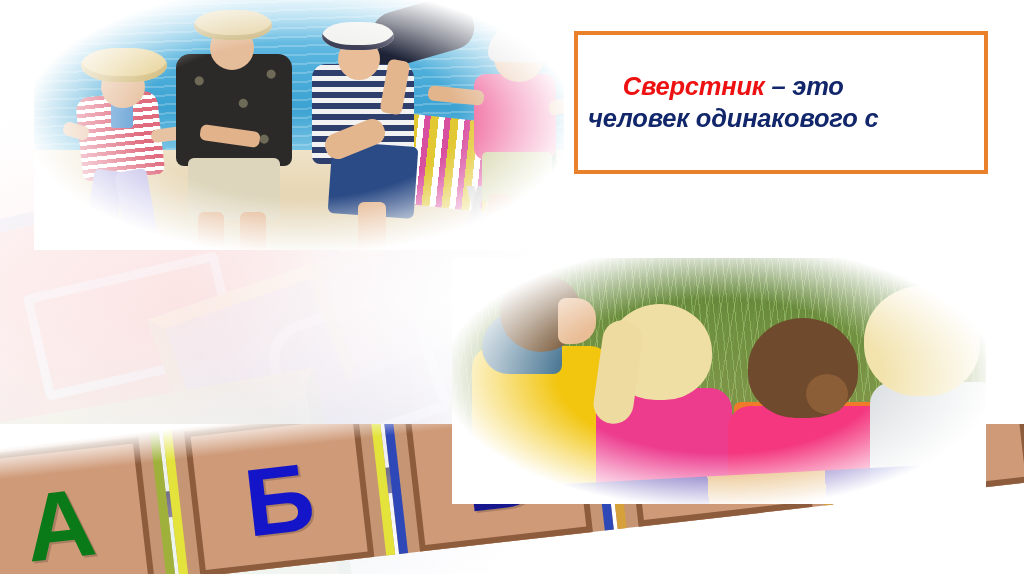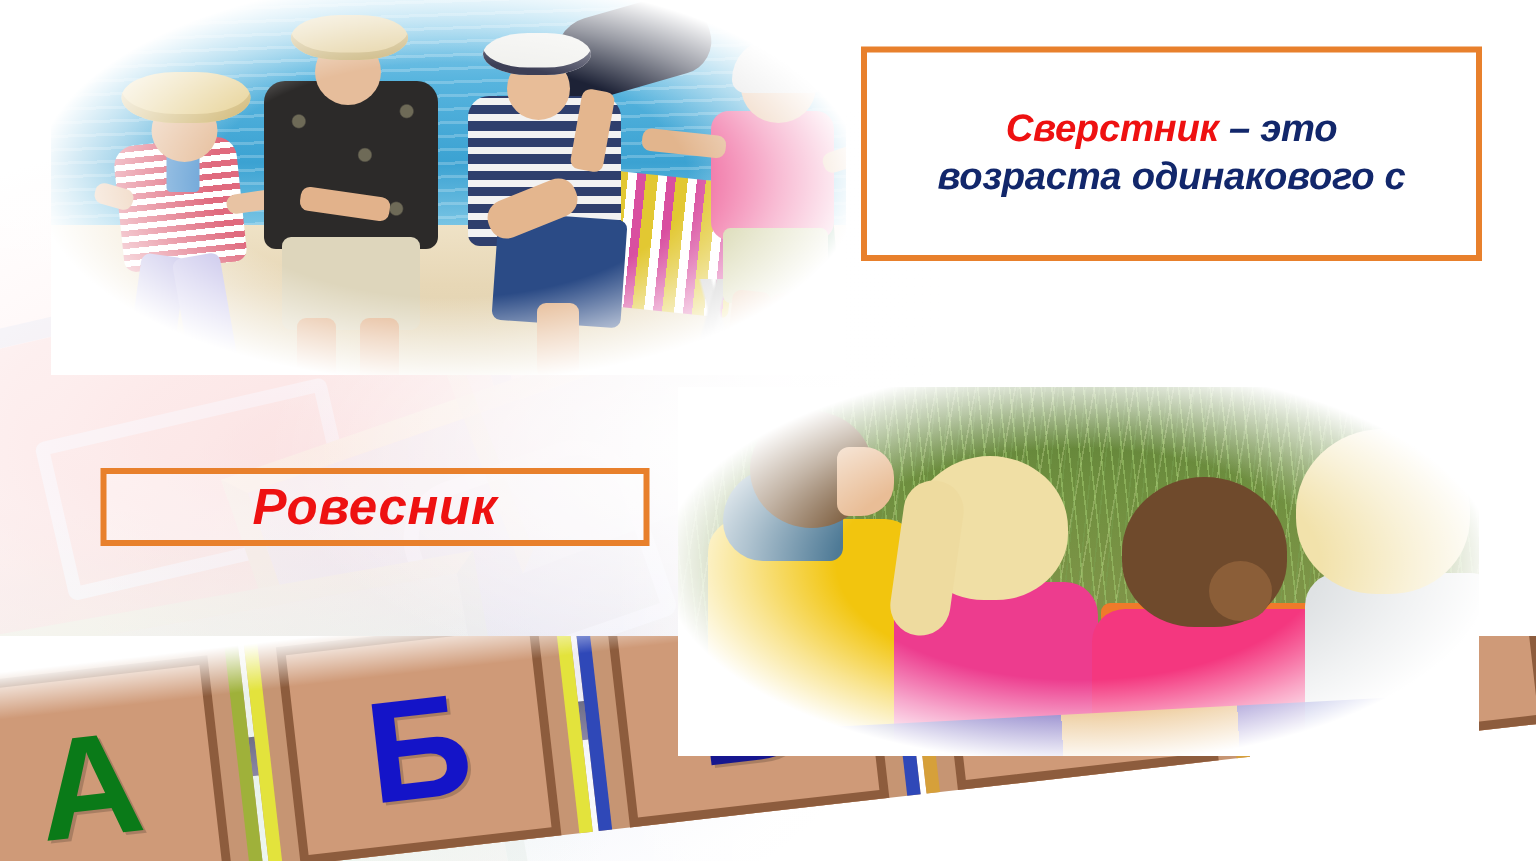--- a/index.html
+++ b/index.html
@@ -326,21 +326,21 @@
   }
 
   
   .textbox {
     position: absolute;
     box-sizing: border-box;
     background: rgba(255,255,255,0.62);
     border: 4px solid #e8802c;
     display: flex;
     align-items: center;
-    justify-content: center;
+    justify-content: flex-start;
     text-align: center;
   }
   .box-definition {
     left: 574px; top: 31px; width: 414px; height: 143px;
     background: #ffffff;
     padding: 4px 10px;
   }
   .def-text {
     font-family: "Liberation Sans", sans-serif;
     font-style: italic;
@@ -490,21 +490,18 @@
       <div class="k-head"></div>
     </div>
 
     <div class="kids-block-edge"></div>
     <div class="fade"></div>
   </div>
 
   <div class="textbox box-definition">
     <div class="def-text">
       <span class="def-term">Сверстник</span><span> – это</span><br>
-      <span>возраста одинакового с</span><br>
+      <span>человек одинакового с</span><br>
     </div>
   </div>
 
-  <div class="textbox box-rovesnik">
-    <span class="rovesnik-text">Ровесник</span>
-  </div>
 
 </div>
 
 </body></html>

